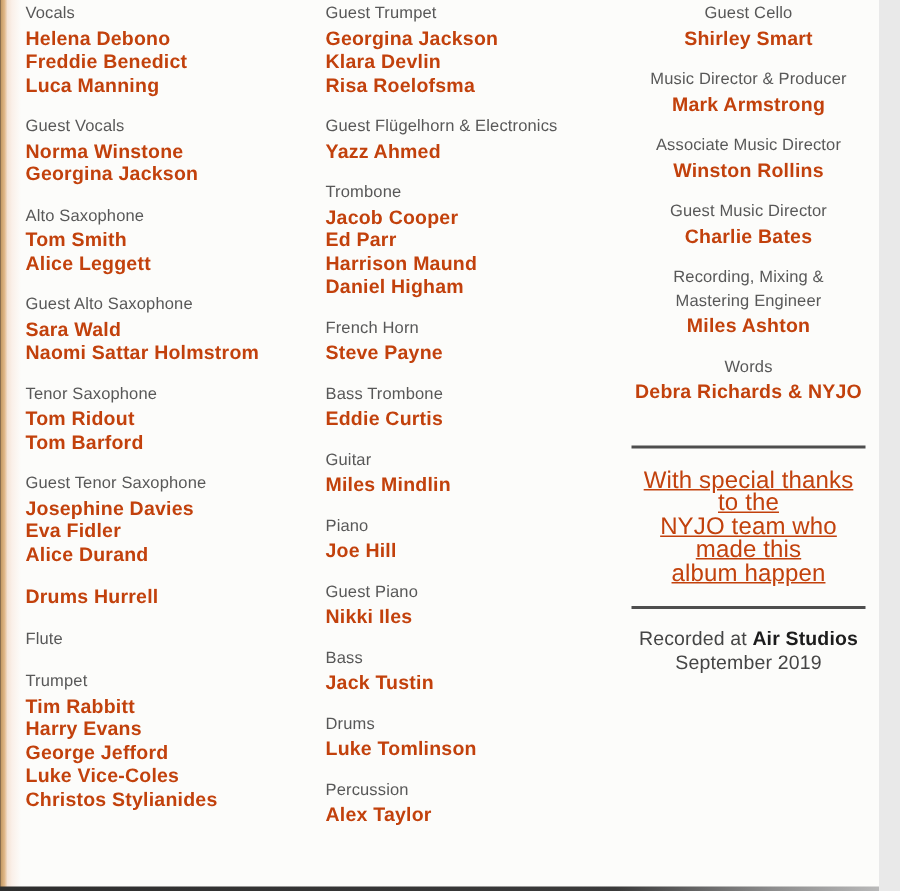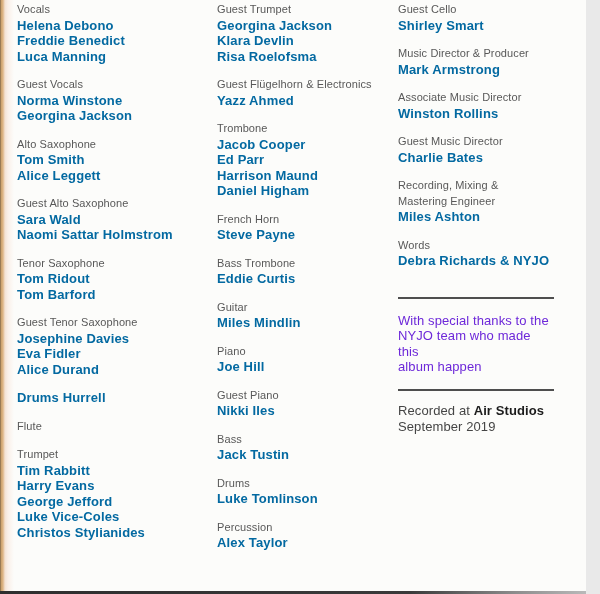--- a/index.html
+++ b/index.html
@@ -17,36 +17,36 @@
       #faf0e9 8px, rgba(252,252,250,0) 14px);
   }
   
   .bottom-shadow{
     position:absolute;left:0;bottom:0;width:100%;height:3px;
     background:linear-gradient(90deg,#2e2e2e 0%,#3a3a3a 70%,#8d8d8d 88%,#b9b9b9 100%);
   }
   .col{position:absolute;top:2px;}
   .col1{left:17px;width:194px;}
   .col2{left:217px;width:194px;}
-  .col3{left:398px;width:156px;}
+  .col3{left:421px;width:156px;text-align:center;}
   .section{margin:0 0 13px 0;}
   .label{
     font-size:11px;color:#585858;line-height:15.5px;
     white-space:pre-line;letter-spacing:0.1px;
   }
   .name{
-    font-size:13px;font-weight:bold;color:#0369a1;
+    font-size:13px;font-weight:bold;color:#c2410c;
     line-height:15.5px;letter-spacing:0.15px;
   }
   hr.sep{border:none;border-top:2px solid #4e4e4e;width:100%;}
   hr.sep1{margin:28px 0 14px 0;}
   hr.sep2{margin:14px 0 12px 0;}
   .note{
-    font-size:13px;color:#6d28d9;line-height:15.5px;
-    white-space:pre-line;letter-spacing:0.1px;
+    font-size:16px;color:#c2410c;line-height:15.5px;
+    white-space:pre-line;letter-spacing:0.1px;text-decoration:underline;
   }
   .recorded{font-size:13px;color:#454545;line-height:16px;letter-spacing:0.1px;}
   .recorded .studio{font-weight:bold;color:#1c1c1c;}
 </style>
 </head>
 <body>
 
 <div class="page">
   <div class="edge"></div>
 

